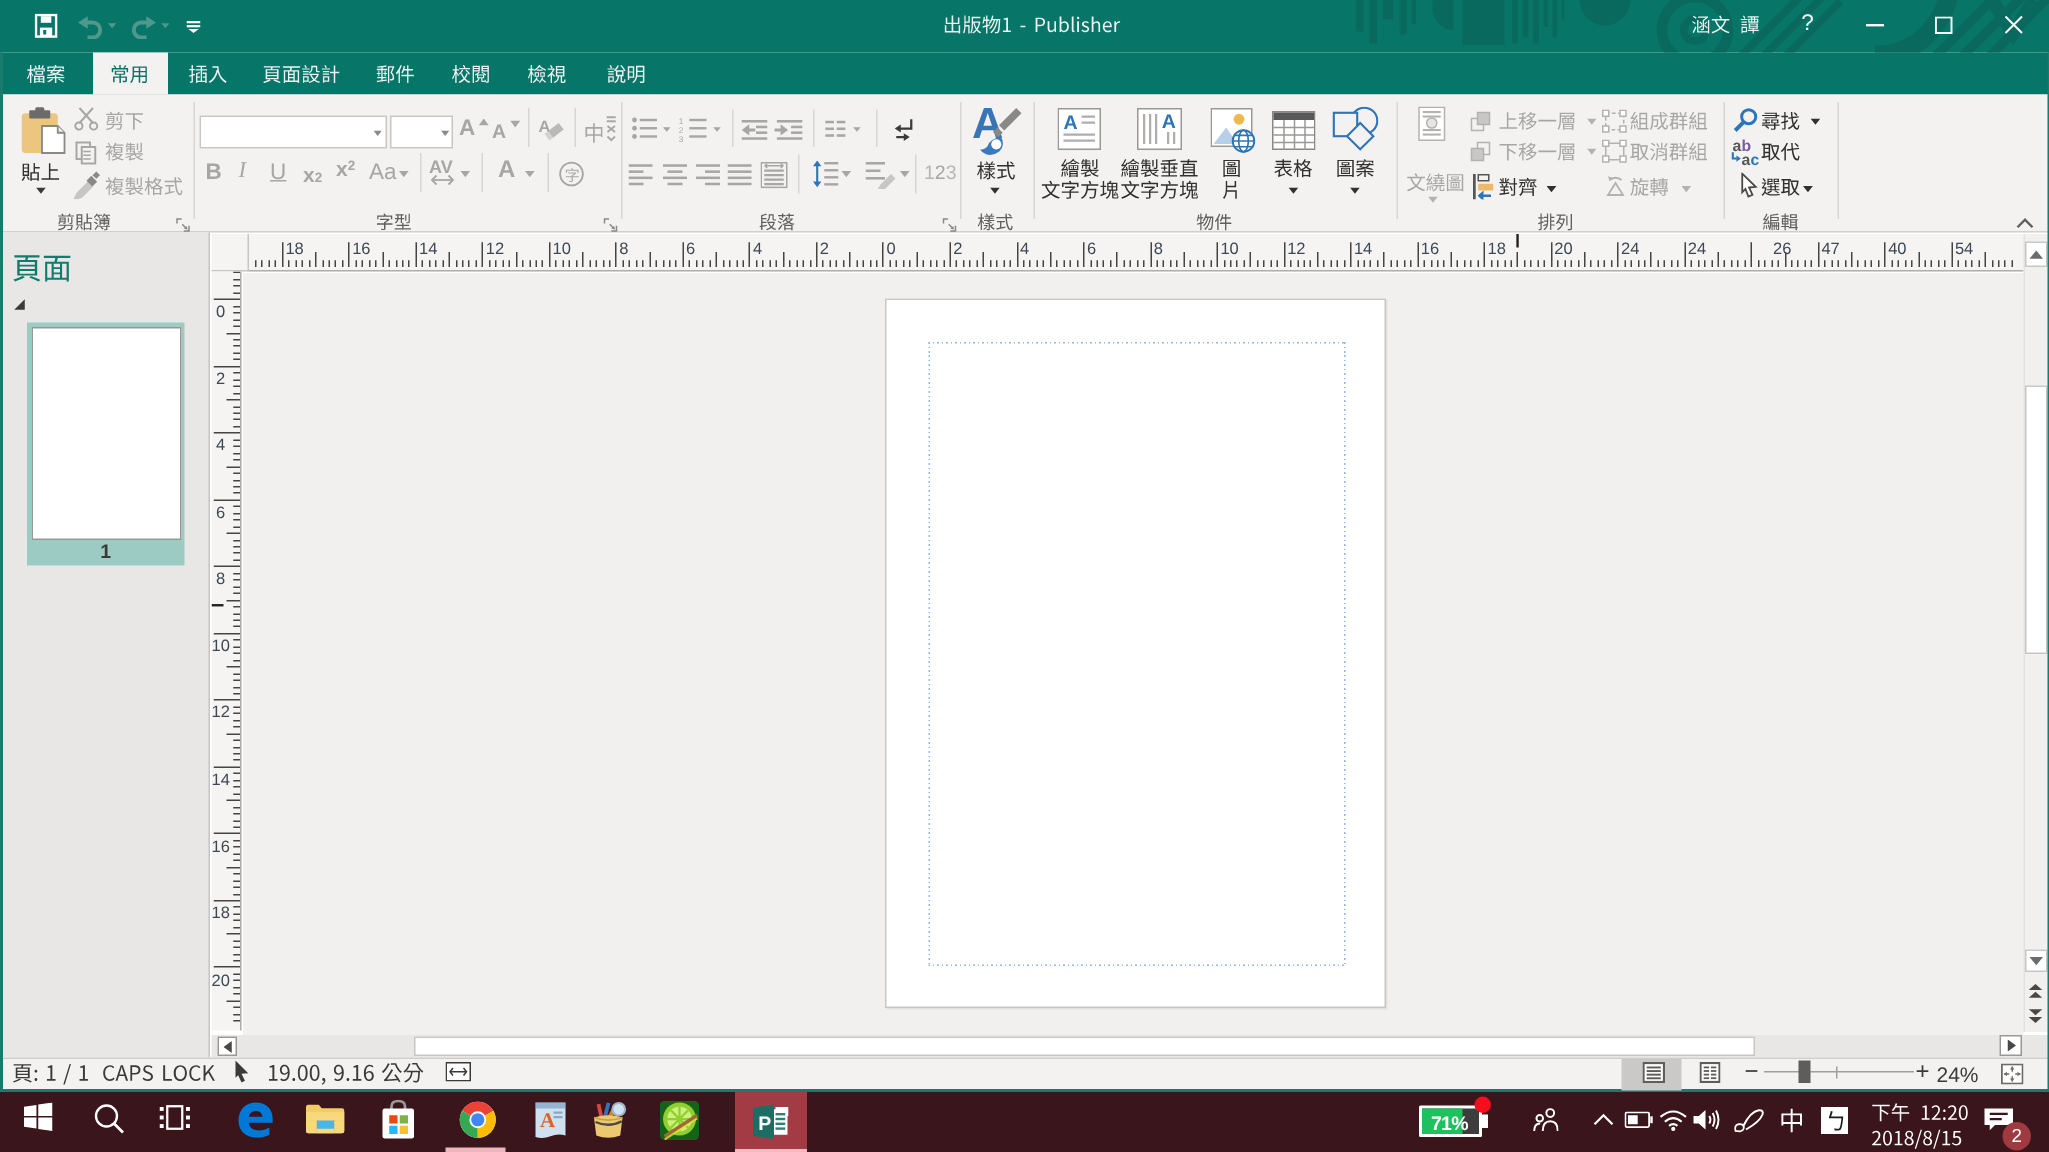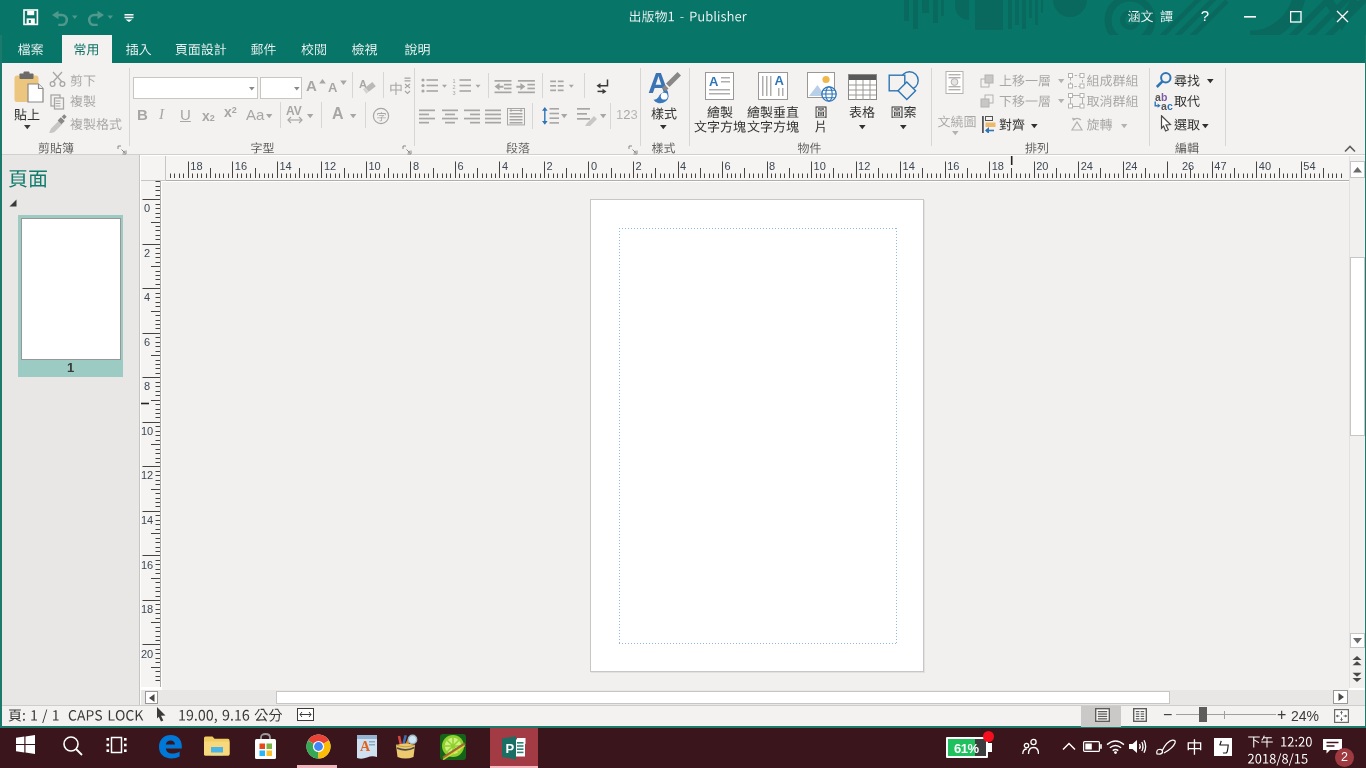--- a/index.html
+++ b/index.html
@@ -1076,21 +1076,21 @@
       <rect x="15" y="9.2" width="6.5" height="1.6"></rect>
       <rect x="15" y="12.4" width="6.5" height="1.6"></rect>
       <rect x="15" y="15.6" width="6.5" height="1.6"></rect>
     </g>
 <polygon points="0,2.6 14,0.3 14,23.4 0,21.1" fill="#1a6e64"></polygon>
 <text x="3.5" y="17" font-size="13" font-weight="bold" fill="#fff" font-family="Liberation Sans">P</text>
 </svg>
 <div class="abs" style="left:946px;top:737px;width:42px;height:21px;background:#3d3d3d;border:2px solid #fff;border-radius:1px"></div>
 <div class="abs" style="left:948px;top:739px;width:27px;height:17px;background:#1fc15f"></div>
 <div class="abs" style="left:988px;top:743px;width:3.5px;height:9px;background:#fff"></div>
-<div class="abs" style="left:954px;top:740.5px;font-size:13px;color:#fff;font-weight:bold;letter-spacing:-0.5px">61%</div>
+<div class="abs" style="left:954px;top:740.5px;font-size:13px;color:#fff;font-weight:bold;letter-spacing:-0.5px">71%</div>
 <div class="abs" style="left:983px;top:731px;width:11px;height:11px;border-radius:50%;background:#f50f1e"></div>
 <svg class="abs" style="left:1022px;top:738px" width="17" height="17" viewBox="0 0 17 17">
 <g fill="none" stroke="#fff" stroke-width="1.3">
 <circle cx="11.5" cy="4" r="2.6"></circle>
       <path d="M6.5 16 Q6.5 9.5 11.5 9.5 Q16.5 9.5 16.5 16"></path>
 <circle cx="4.5" cy="7.5" r="2.2"></circle>
       <path d="M0.8 16 Q0.8 11 4.8 11"></path>
     </g>
   </svg>
 <svg class="abs" style="left:1062px;top:742px" width="14" height="9" viewBox="0 0 14 9">

